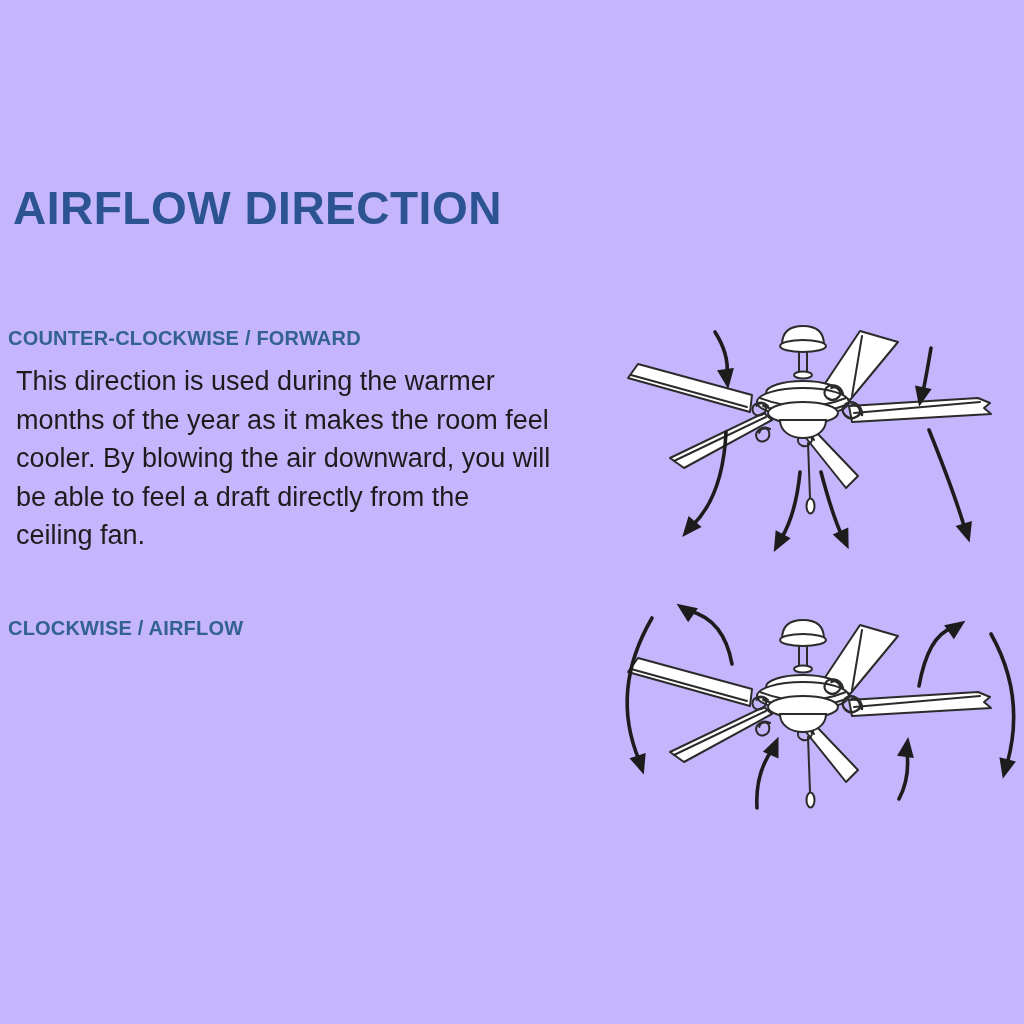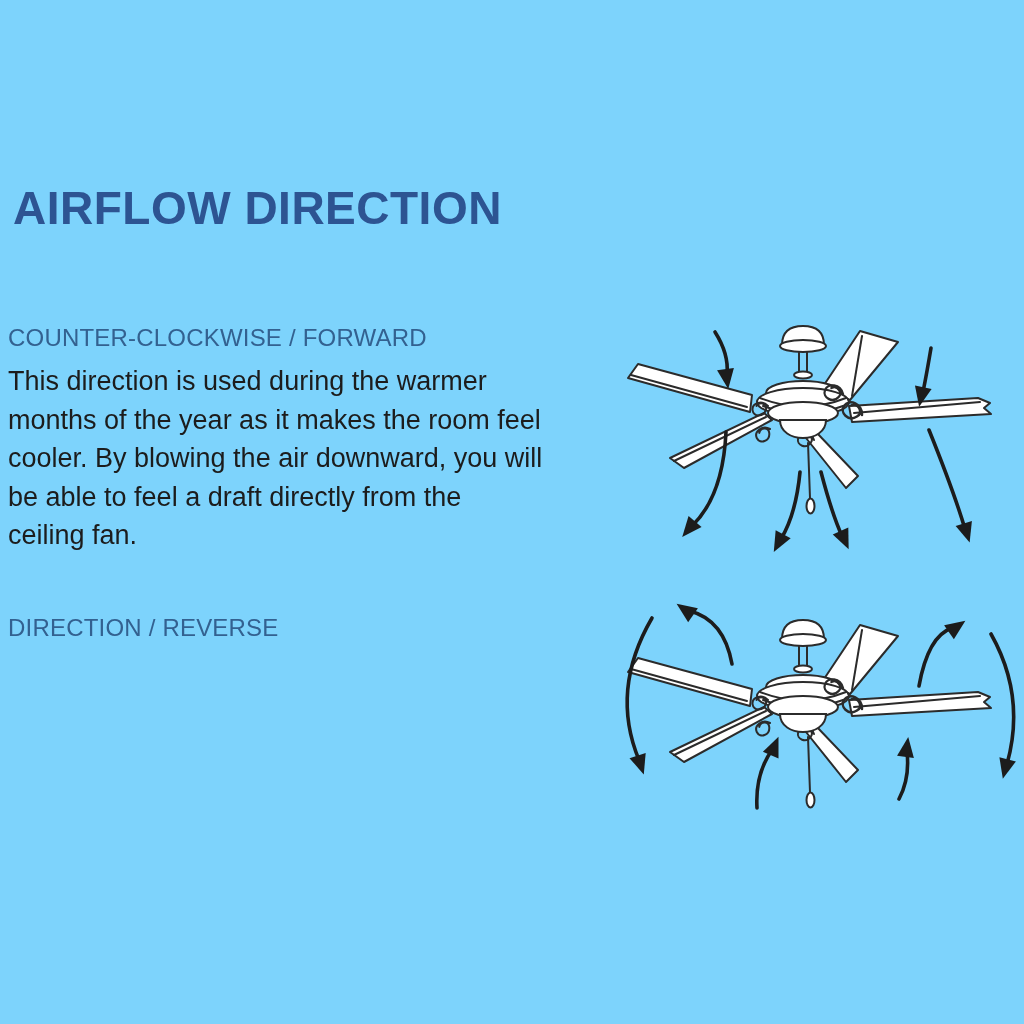--- a/index.html
+++ b/index.html
@@ -4,37 +4,37 @@
 <style>
   html,body{margin:0;padding:0;}
   body{
     width:1024px;height:1024px;
     background:#ffffff;
     font-family:"Liberation Sans","DejaVu Sans",sans-serif;
     color:#1c1c1c;
     overflow:hidden;
     position:relative;
   }
-  .page{position:relative;width:1024px;height:1024px;background:#7dd3fc;}
+  .page{position:relative;width:1024px;height:1024px;background:#c4b5fd;}
 
   .page-title{
     position:absolute;left:13px;top:184px;
     font-size:46px;line-height:48px;font-weight:800;
     letter-spacing:0.5px;color:#2d5492;margin:0;
   }
   .section-text{position:absolute;left:8px;width:600px;}
   #section-forward-text{top:322px;}
   #section-reverse-text{top:612px;}
   .section-heading{
     margin:0 0 8px 0;
-    font-size:24px;line-height:32px;font-weight:400;
+    font-size:20px;line-height:32px;font-weight:700;
     color:#336190;letter-spacing:0.2px;
   }
   .section-body{
-    margin:0;
+    margin:8px;
     font-size:27px;line-height:38.5px;font-weight:400;
     color:#1c1c1c;white-space:pre-line;
   }
 
   .figure{position:absolute;}
   #figure-forward{left:600px;top:320px;width:424px;height:262px;}
   #figure-reverse{left:600px;top:586px;width:424px;height:286px;}
 
   svg{display:block;}
   .sketch{stroke:#2b2b2b;fill:none;stroke-width:2;stroke-linecap:round;stroke-linejoin:round;}
@@ -114,21 +114,21 @@
       <path class="flow" d="M200,152 Q196,194 181,219"></path>
       <use href="#ahead" transform="translate(178,224) rotate(28)"></use>
       <path class="flow" d="M221,152 Q232,194 242,216"></path>
       <use href="#ahead" transform="translate(245,221) rotate(-24)"></use>
       <path class="flow" d="M329,110 Q354,172 365,209"></path>
       <use href="#ahead" transform="translate(367,214) rotate(-17)"></use>
     </g>
   </svg>
 
   <section class="section-text" id="section-reverse-text">
-    <h2 class="section-heading">DIRECTION / REVERSE</h2>
+    <h2 class="section-heading">CLOCKWISE / AIRFLOW</h2>
   </section>
 
   <svg id="figure-reverse" class="figure" viewBox="0 0 424 286">
     <g transform="translate(0,22)">
       <use href="#fan-sketch"></use>
     </g>
     <g>
       <path class="flow" d="M132,78 Q124,34 90,25"></path>
       <use href="#ahead" transform="translate(84,23) rotate(125)"></use>
       <path class="flow" d="M52,32 Q10,104 39,174"></path>

